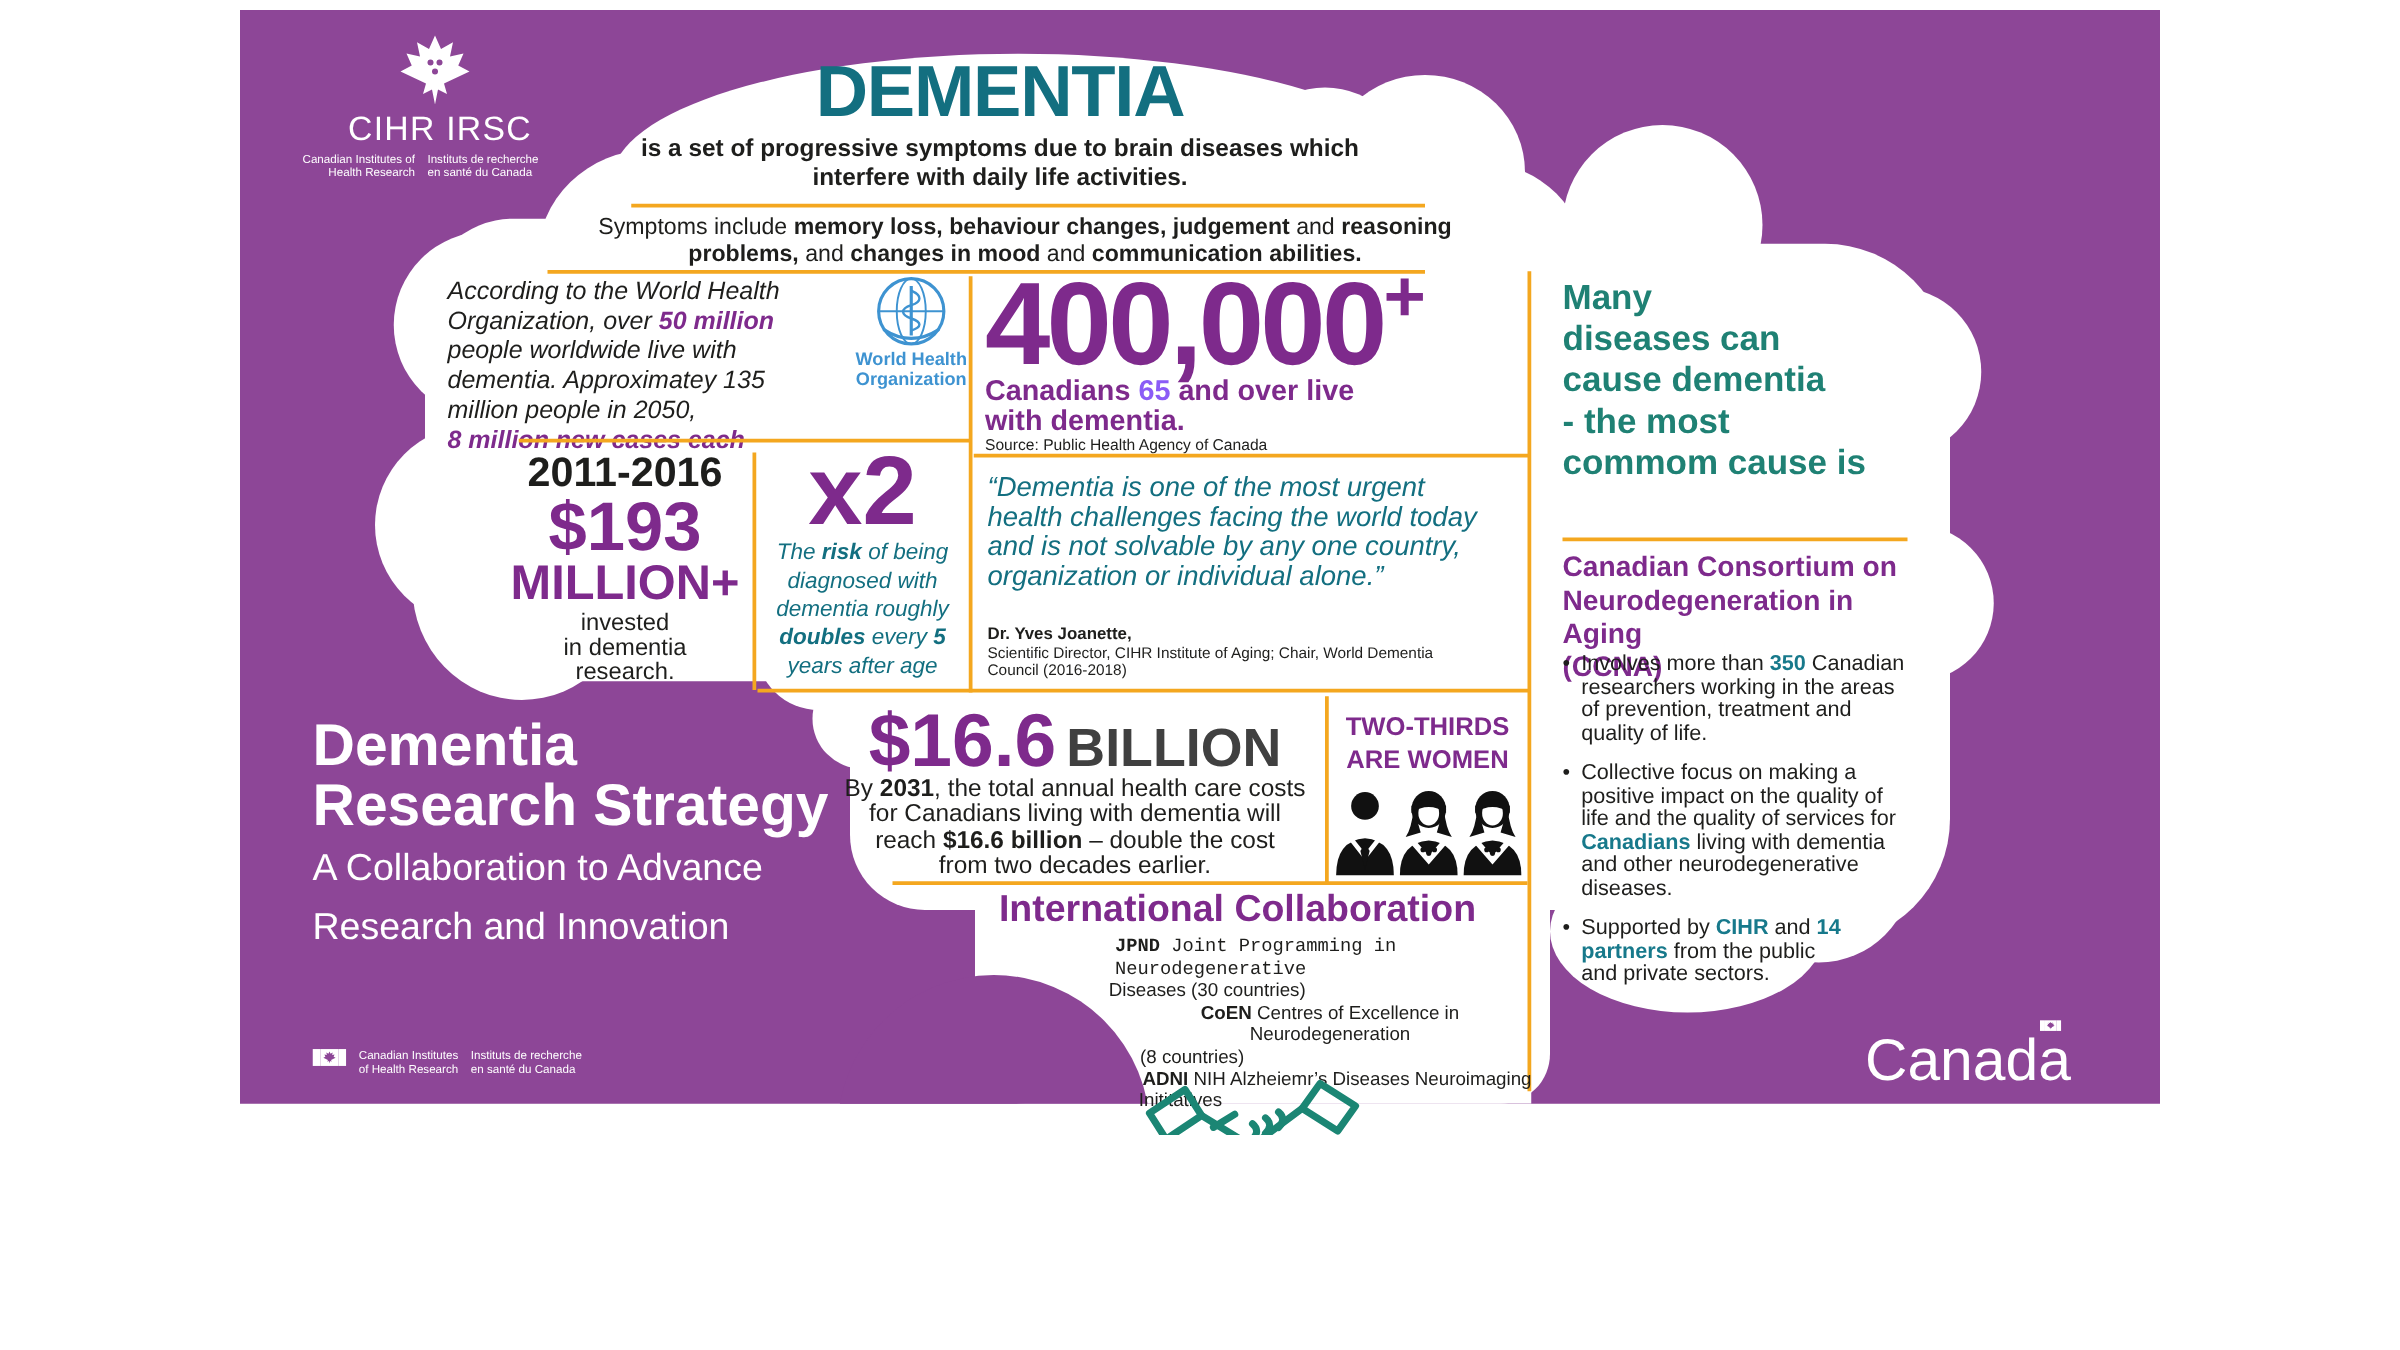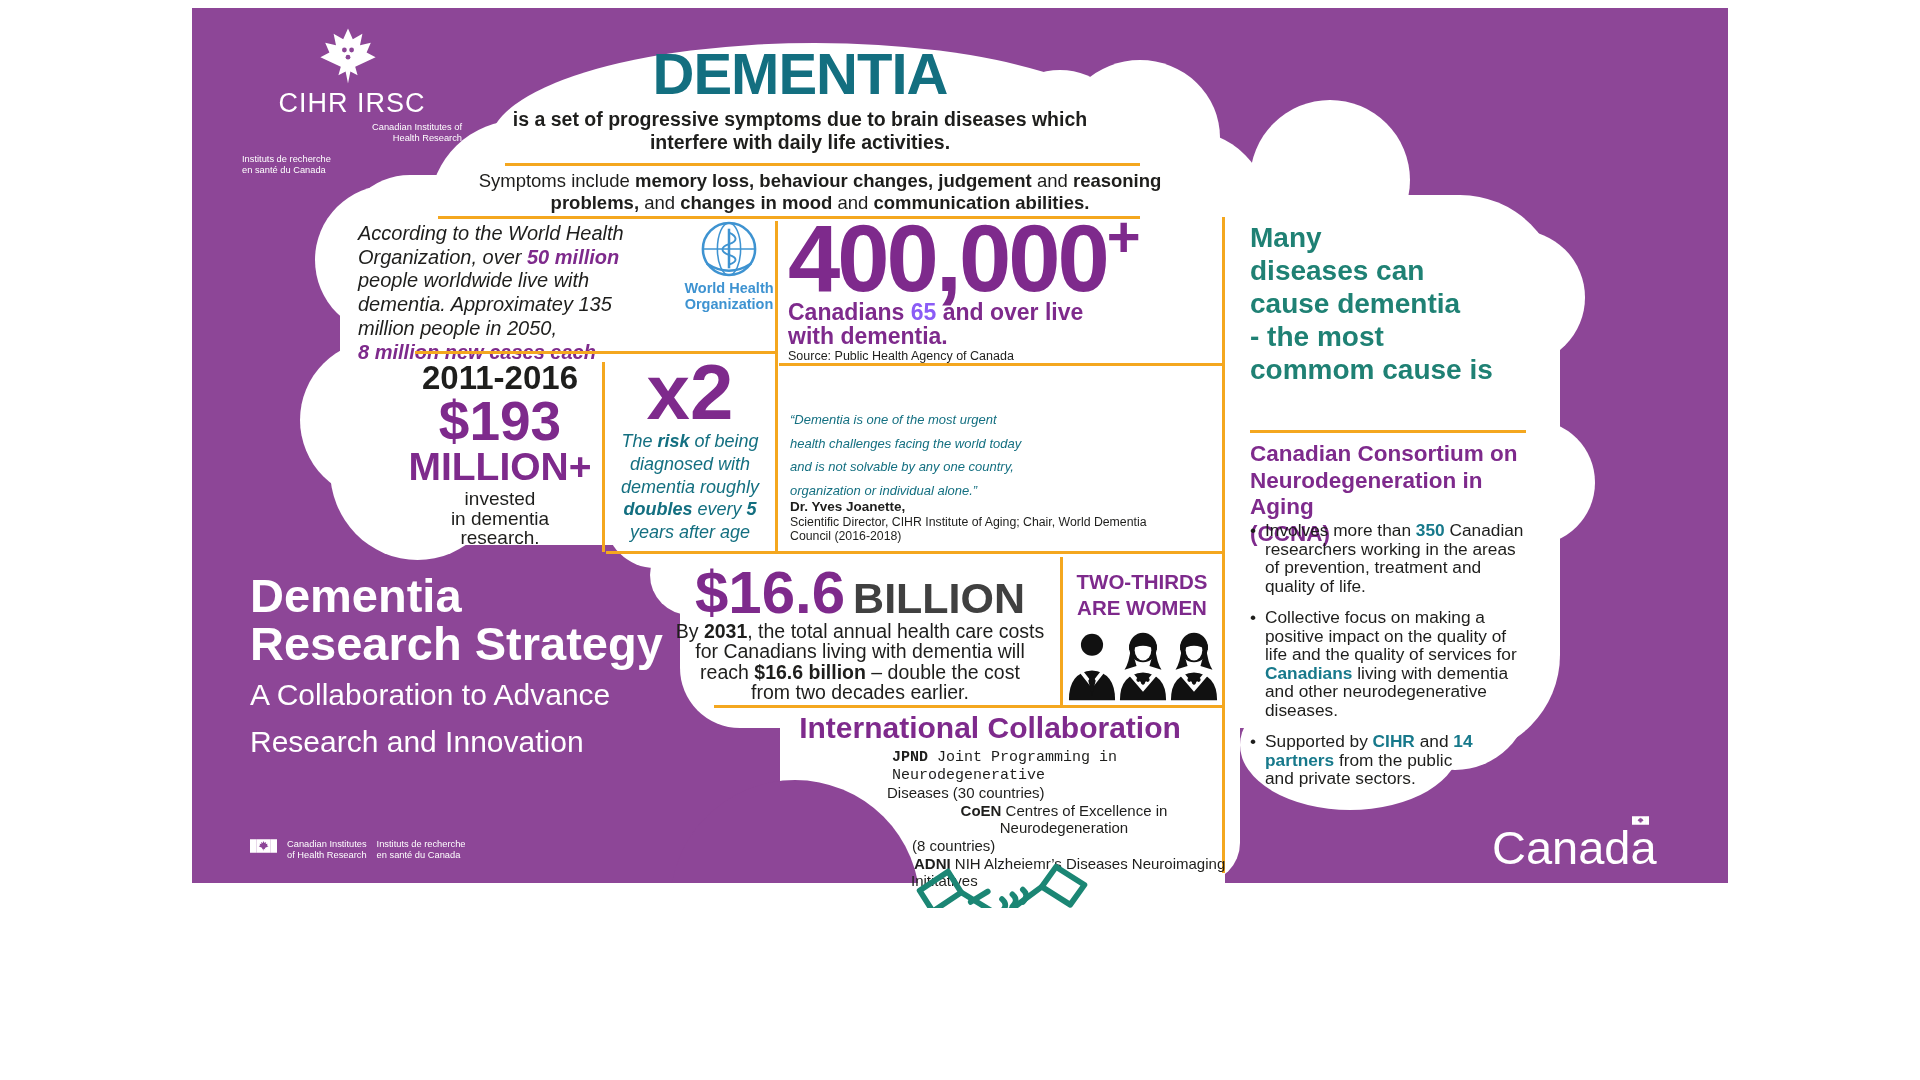--- a/index.html
+++ b/index.html
@@ -13,21 +13,21 @@
   .carve{position:absolute;background:#8d4697;border-radius:50%;}
   
   .b{font-weight:700;}
   .purple{color:#7e2a8c;}
   .teal{color:#8b5cf6;}
   .tealb{color:#17798b;}
   .hr{position:absolute;background:#f4a71f;}
   .ln{display:block;}
   
   #cihr-wordmark{left:242px;top:88px;width:220px;text-align:center;color:#fff;font-size:27px;letter-spacing:1px;font-weight:400;}
-  #cihr-sub{left:242px;top:122px;width:220px;display:flex;justify-content:center;gap:10px;color:#fff;font-size:9.3px;line-height:11px;flex-direction:column;}
+  #cihr-sub{left:242px;top:122px;width:220px;display:flex;gap:10px;color:#fff;font-size:9.3px;line-height:11px;}
   #cihr-sub .en{text-align:right;} #cihr-sub .fr{text-align:left;}
   #main-title{left:580px;top:40px;width:440px;text-align:center;font-size:58px;font-weight:700;color:#136f80;letter-spacing:-1px;}
   #subtitle{left:450px;top:108px;width:700px;text-align:center;font-size:19.5px;line-height:23px;font-weight:700;}
   #symptoms{left:460px;top:170px;width:720px;text-align:center;font-size:18.5px;line-height:22px;}
   
   #who-para{left:358px;top:222px;width:340px;font-size:20px;line-height:23.7px;font-style:italic;}
   #who-label{left:676px;top:281px;width:106px;text-align:center;font-size:14.5px;font-weight:700;line-height:15.5px;color:#3e93d1;}
   
   #invest{left:402px;top:361px;width:196px;text-align:center;}
   #invest .years{font-size:33px;font-weight:700;line-height:34px;}
@@ -36,21 +36,21 @@
   #invest .desc{font-size:19px;line-height:19.5px;margin-top:2px;}
   #x2{left:608px;top:358px;width:164px;text-align:center;}
   #x2 .big{font-size:78px;font-weight:700;line-height:68px;color:#7e2a8c;}
   #x2 .desc{font-size:18px;line-height:22.8px;font-style:italic;color:#136f80;margin-top:4px;}
   
   #stat400-num{left:788px;top:212px;width:440px;white-space:nowrap;}
   #stat400-num .num{font-size:94px;line-height:94px;font-weight:700;color:#7e2a8c;letter-spacing:-3px;}
   #stat400-num .plus{font-size:58px;font-weight:700;color:#7e2a8c;position:relative;top:-34px;}
   #stat400-sub{left:788px;top:300px;width:440px;font-size:23px;line-height:24px;font-weight:700;}
   #stat400-src{left:788px;top:349px;width:440px;font-size:12.5px;}
-  #quote{left:790px;top:378px;width:440px;font-size:13px;line-height:23.6px;font-style:italic;color:#136f80;margin-top:30px;}
+  #quote{left:790px;top:378px;width:440px;font-size:22px;line-height:23.6px;font-style:italic;color:#136f80;}
   #quote-name{left:790px;top:499px;font-size:13.5px;font-weight:700;}
   #quote-attr{left:790px;top:516px;width:430px;font-size:12.3px;line-height:13.6px;}
   
   #billion-head{left:650px;top:558px;width:420px;text-align:center;white-space:nowrap;}
   #billion-head .amt{font-size:60px;font-weight:700;color:#7e2a8c;}
   #billion-head .unit{font-size:43px;font-weight:700;color:#404040;margin-left:8px;}
   #billion-body{left:650px;top:621px;width:420px;text-align:center;font-size:19.5px;line-height:20.3px;}
   
   #twothirds{left:1064px;top:569px;width:156px;text-align:center;font-size:20.5px;line-height:26px;font-weight:700;color:#7e2a8c;}
   #tt-icons{left:1068px;top:629px;width:152px;display:flex;gap:3px;}

